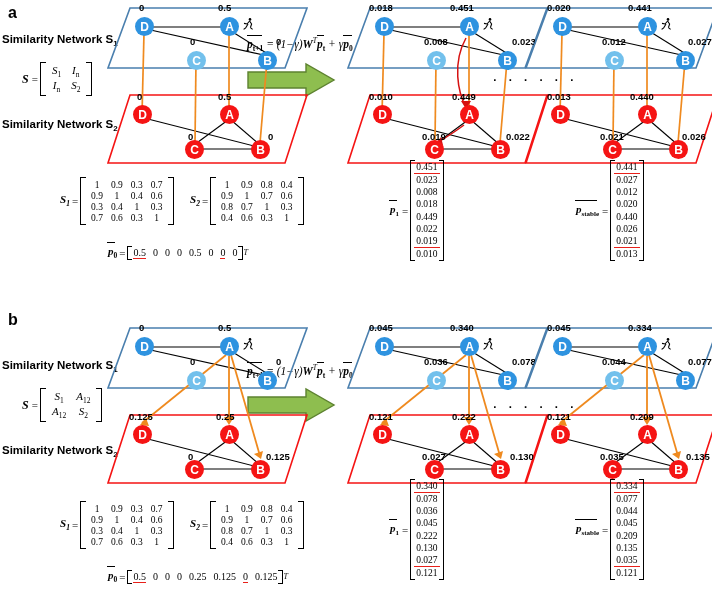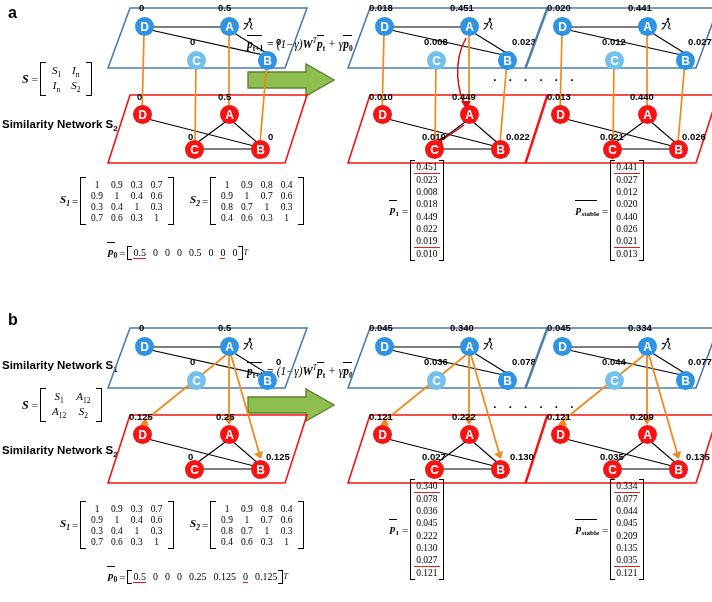--- a/index.html
+++ b/index.html
@@ -164,20 +164,23 @@
   }
   .cvbracket div.rb { border-bottom:1.5px solid #e8201a; }
 </style>
 </head>
 <body>
 
 <div class="panel" id="panel-a">
 
   <div class="panel-letter" style="left:8px; top:4px;">a</div>
 
+  <div class="net-label" style="top:33px;">
+    <span>Similarity Network S</span><sub>1</sub>
+  </div>
 
   <div class="net-label" style="top:118px;">
     <span>Similarity Network S</span><sub>2</sub>
   </div>
 
   <div class="smatrix" style="left:22px; top:62px;">
     <span class="lhs">S</span>
     <span class="eq" style="font-family:'Liberation Serif',serif; font-size:11px; margin-right:2px;">=</span>
     <span class="bracket">
       <table class="mtab">

